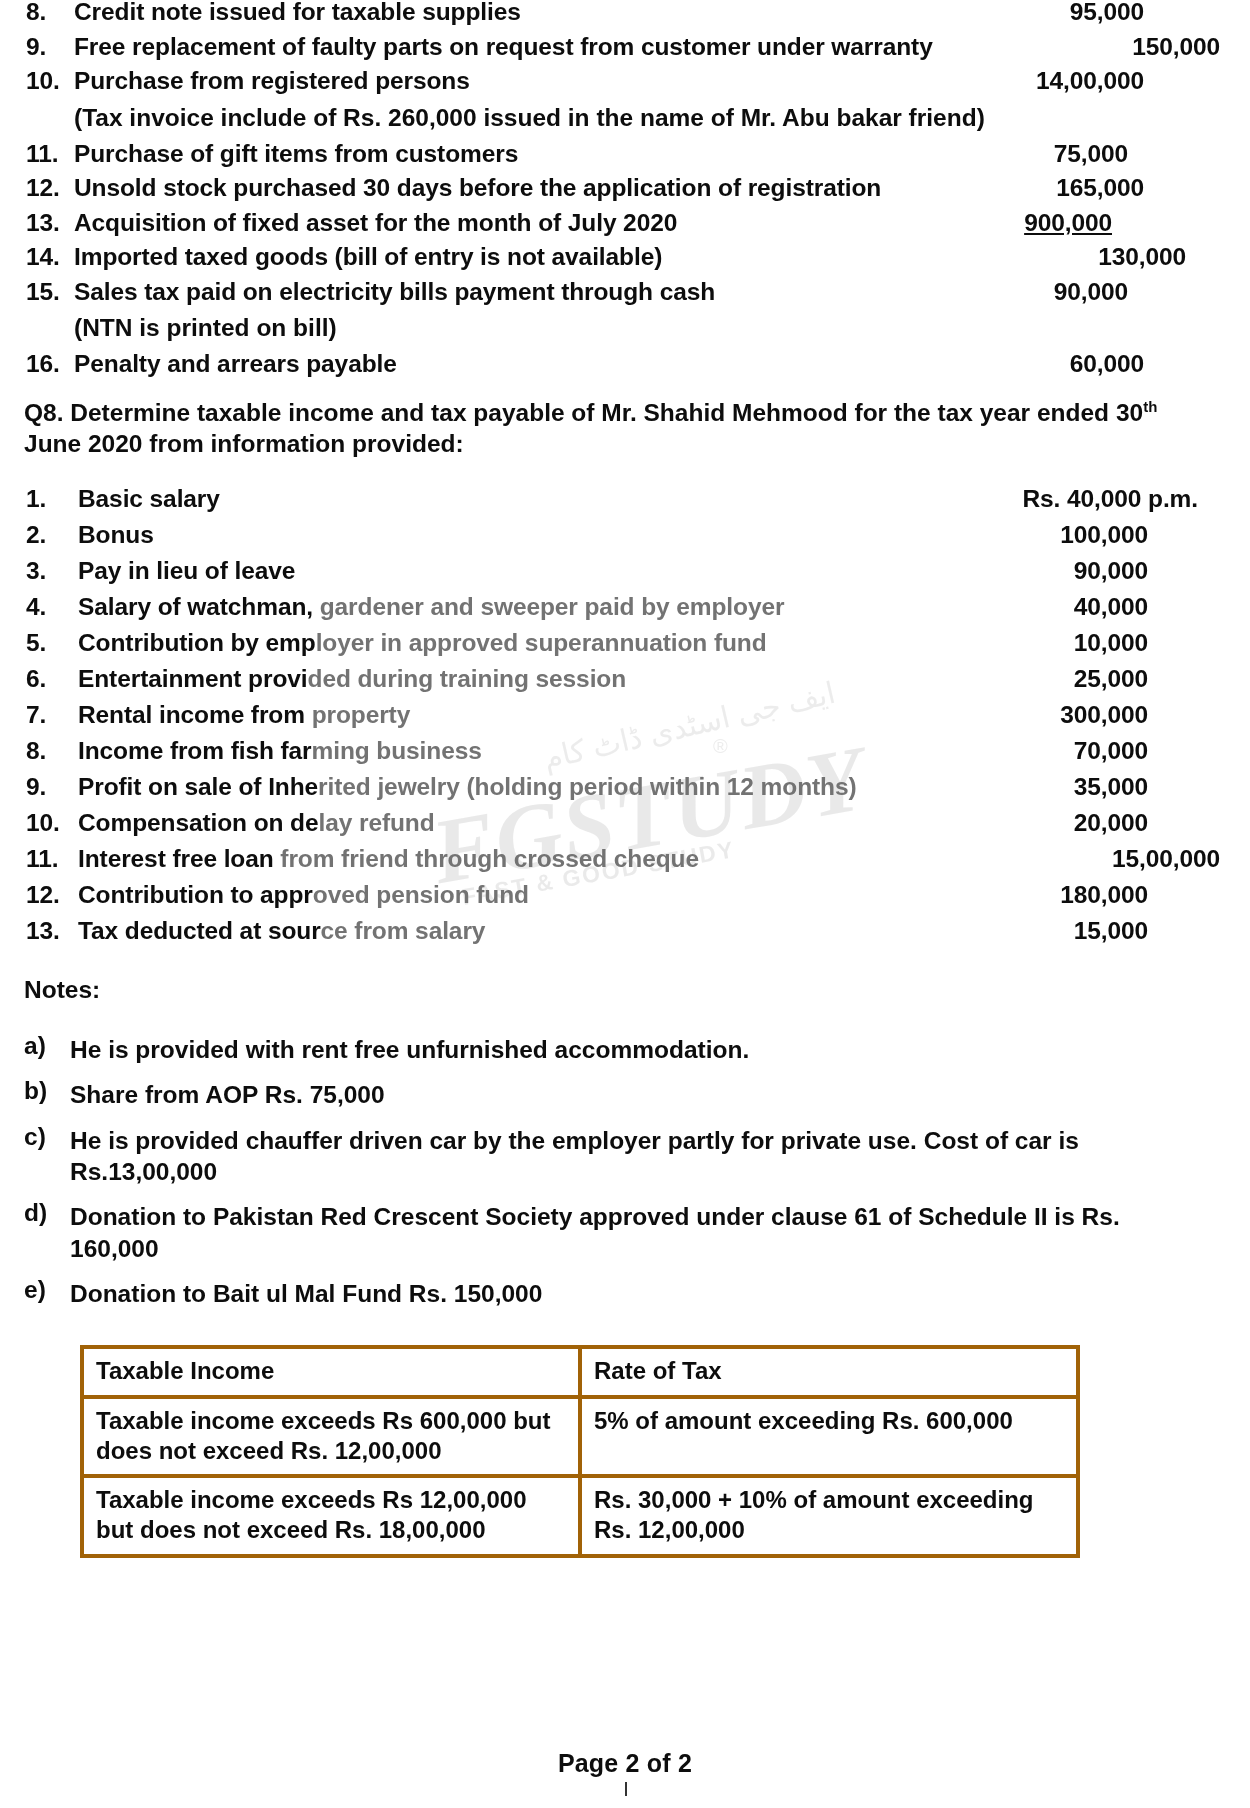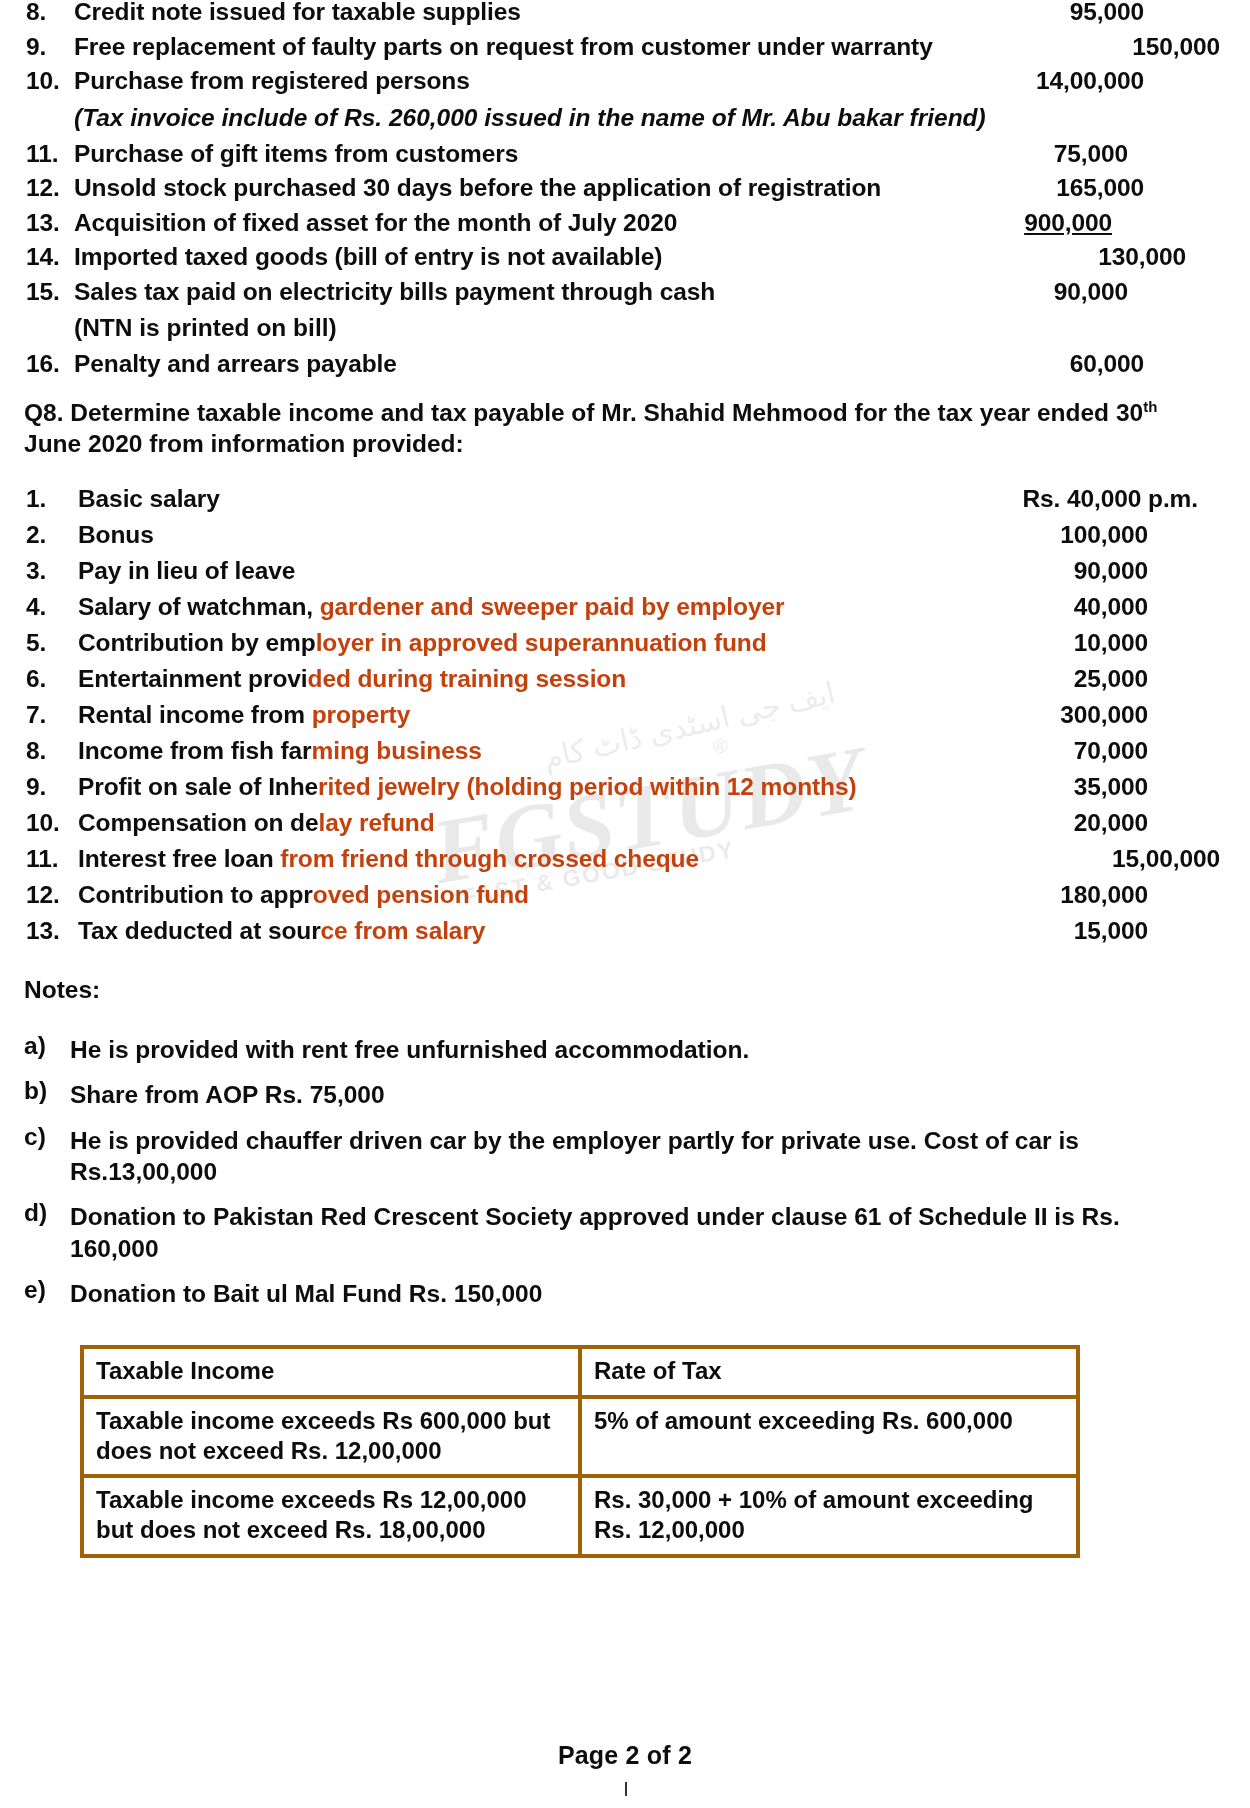--- a/index.html
+++ b/index.html
@@ -101,21 +101,21 @@
     text-align: right;
     white-space: nowrap;
   }
   .cont {
     padding-left: 52px;
     font-size: 24.5px;
     font-weight: bold;
   }
 
   
-  .fade { color: #c2410c; }
+  .fade { color: #737373; }
 
   
   #sales-tax-list .row { margin-bottom: 10px; }
   #sales-tax-list .amt { width: 160px; }
 
   .r-8  .amt { margin-right: 76px; }
   .r-9  .amt { margin-right: 0px; }
   .r-10 .amt { margin-right: 76px; }
   .r-11 .amt { margin-right: 92px; }
   .r-12 .amt { margin-right: 76px; }
@@ -193,21 +193,21 @@
     vertical-align: top;
     line-height: 1.26;
   }
   table.tax-table col.c1 { width: 50%; }
 
   
   .footer {
     position: absolute;
     left: 0;
     right: 0;
-    bottom: 38px;
+    bottom: 30px;
     text-align: center;
     font-size: 25px;
     font-weight: bold;
     letter-spacing: 0.2px;
   }
   .footer-tick {
     position: absolute;
     left: 50%;
     bottom: 12px;
     width: 2px;
@@ -241,21 +241,21 @@
         <span class="num">9.</span>
         <span class="label">Free replacement of faulty parts on request from customer under warranty</span>
         <span class="amt">150,000</span>
       </div>
 
       <div class="row r-10">
         <span class="num">10.</span>
         <span class="label">Purchase from registered persons</span>
         <span class="amt">14,00,000</span>
       </div>
-      <div class="cont" style="margin-bottom:10px;font-style:italic;">(Tax invoice include of Rs. 260,000 issued in the name of Mr. Abu bakar friend)</div>
+      <div class="cont" style="margin-bottom:10px;">(Tax invoice include of Rs. 260,000 issued in the name of Mr. Abu bakar friend)</div>
 
       <div class="row r-11">
         <span class="num">11.</span>
         <span class="label">Purchase of gift items from customers</span>
         <span class="amt">75,000</span>
       </div>
 
       <div class="row r-12">
         <span class="num">12.</span>
         <span class="label">Unsold stock purchased 30 days before the application of registration</span>

